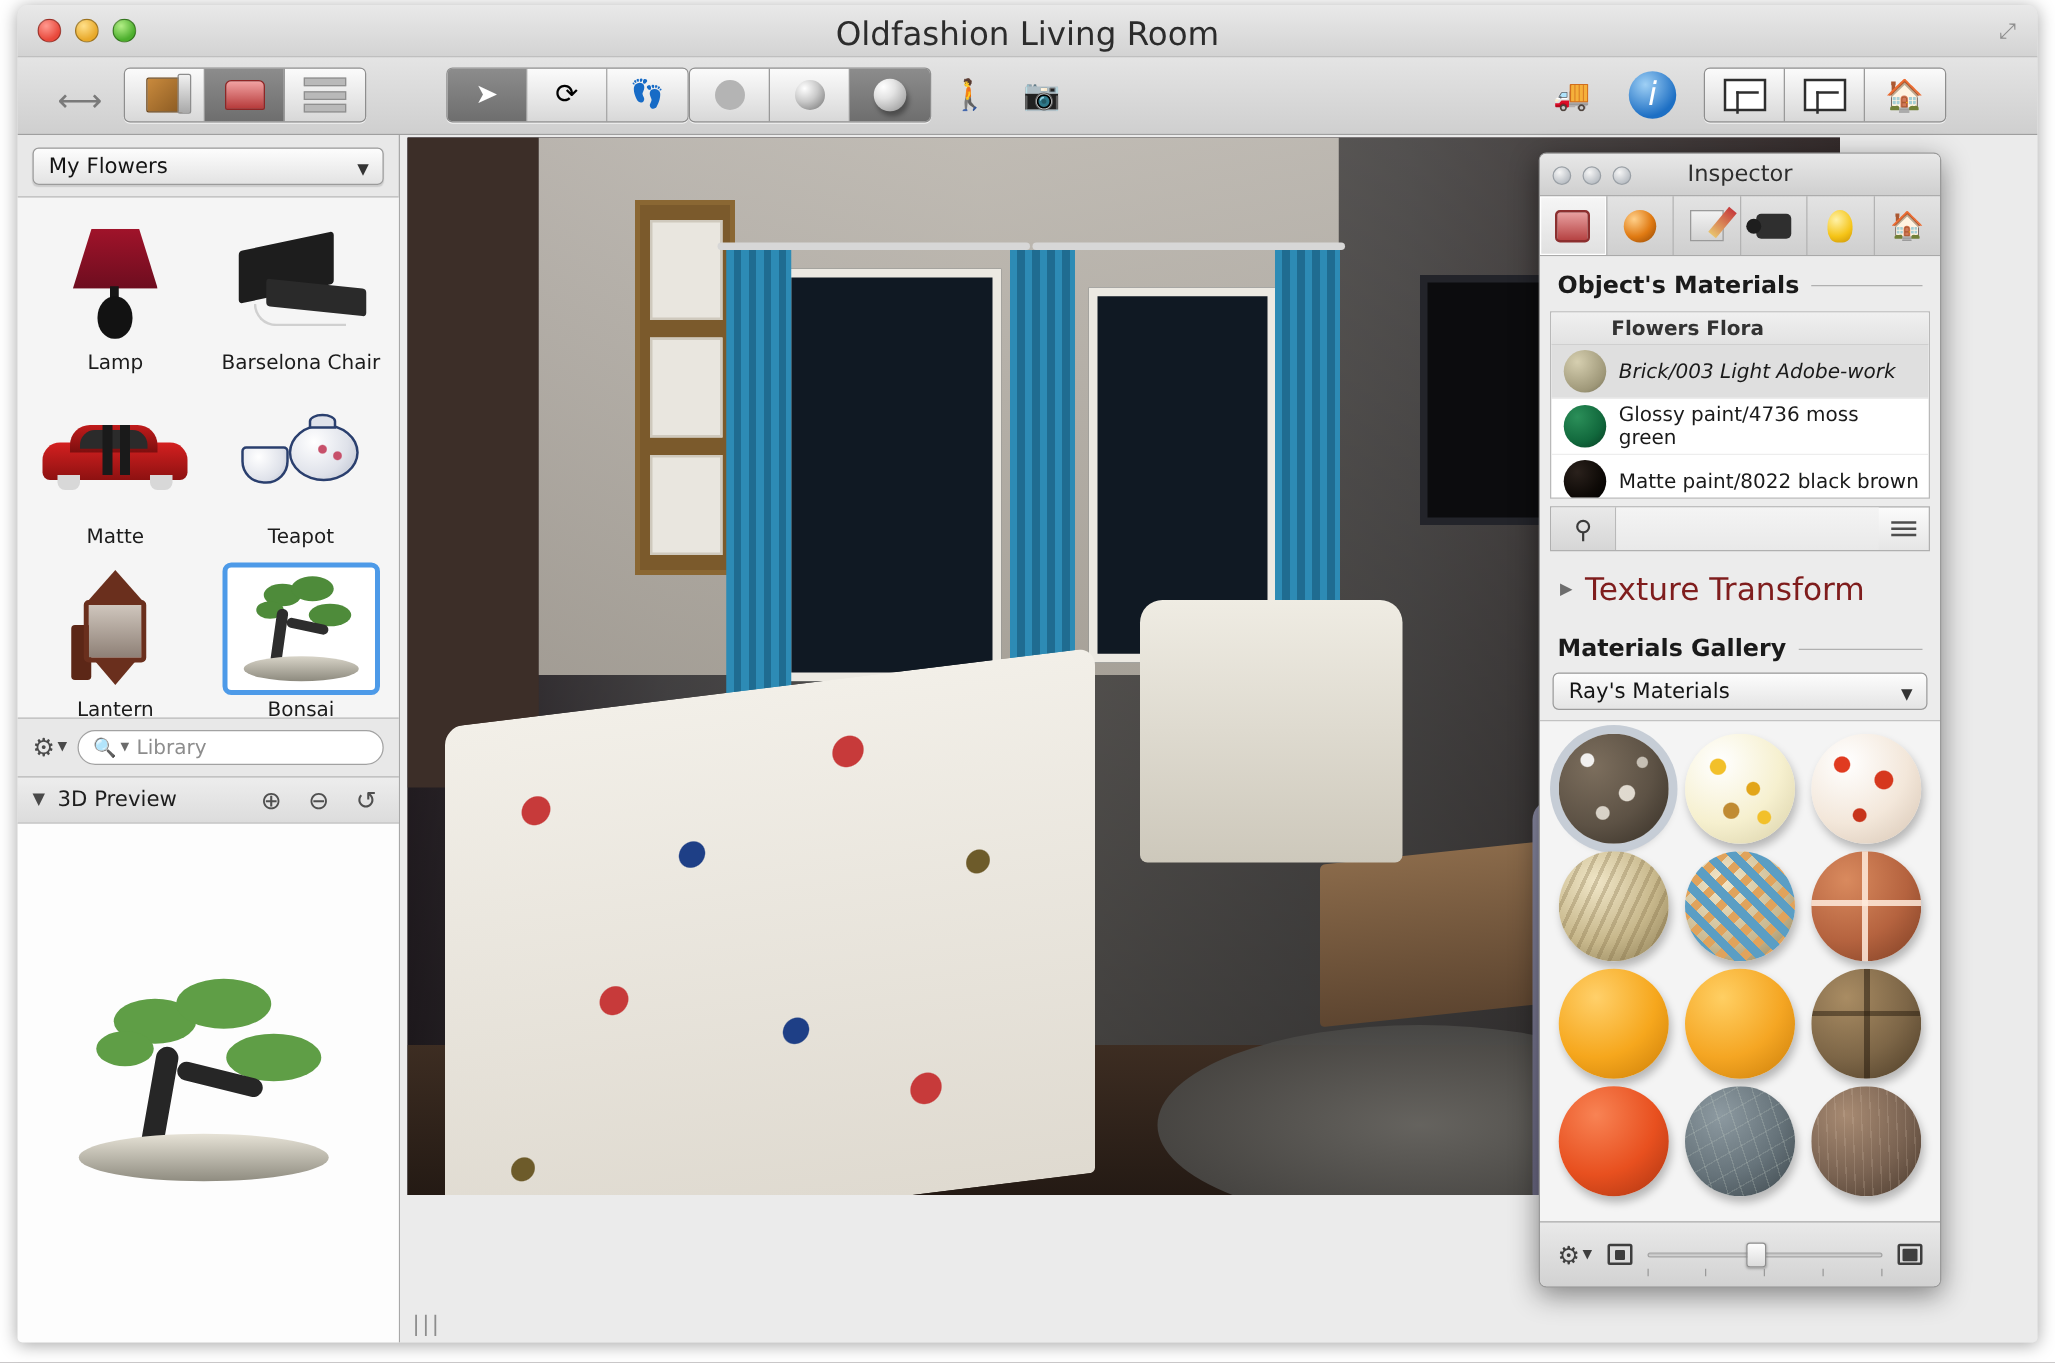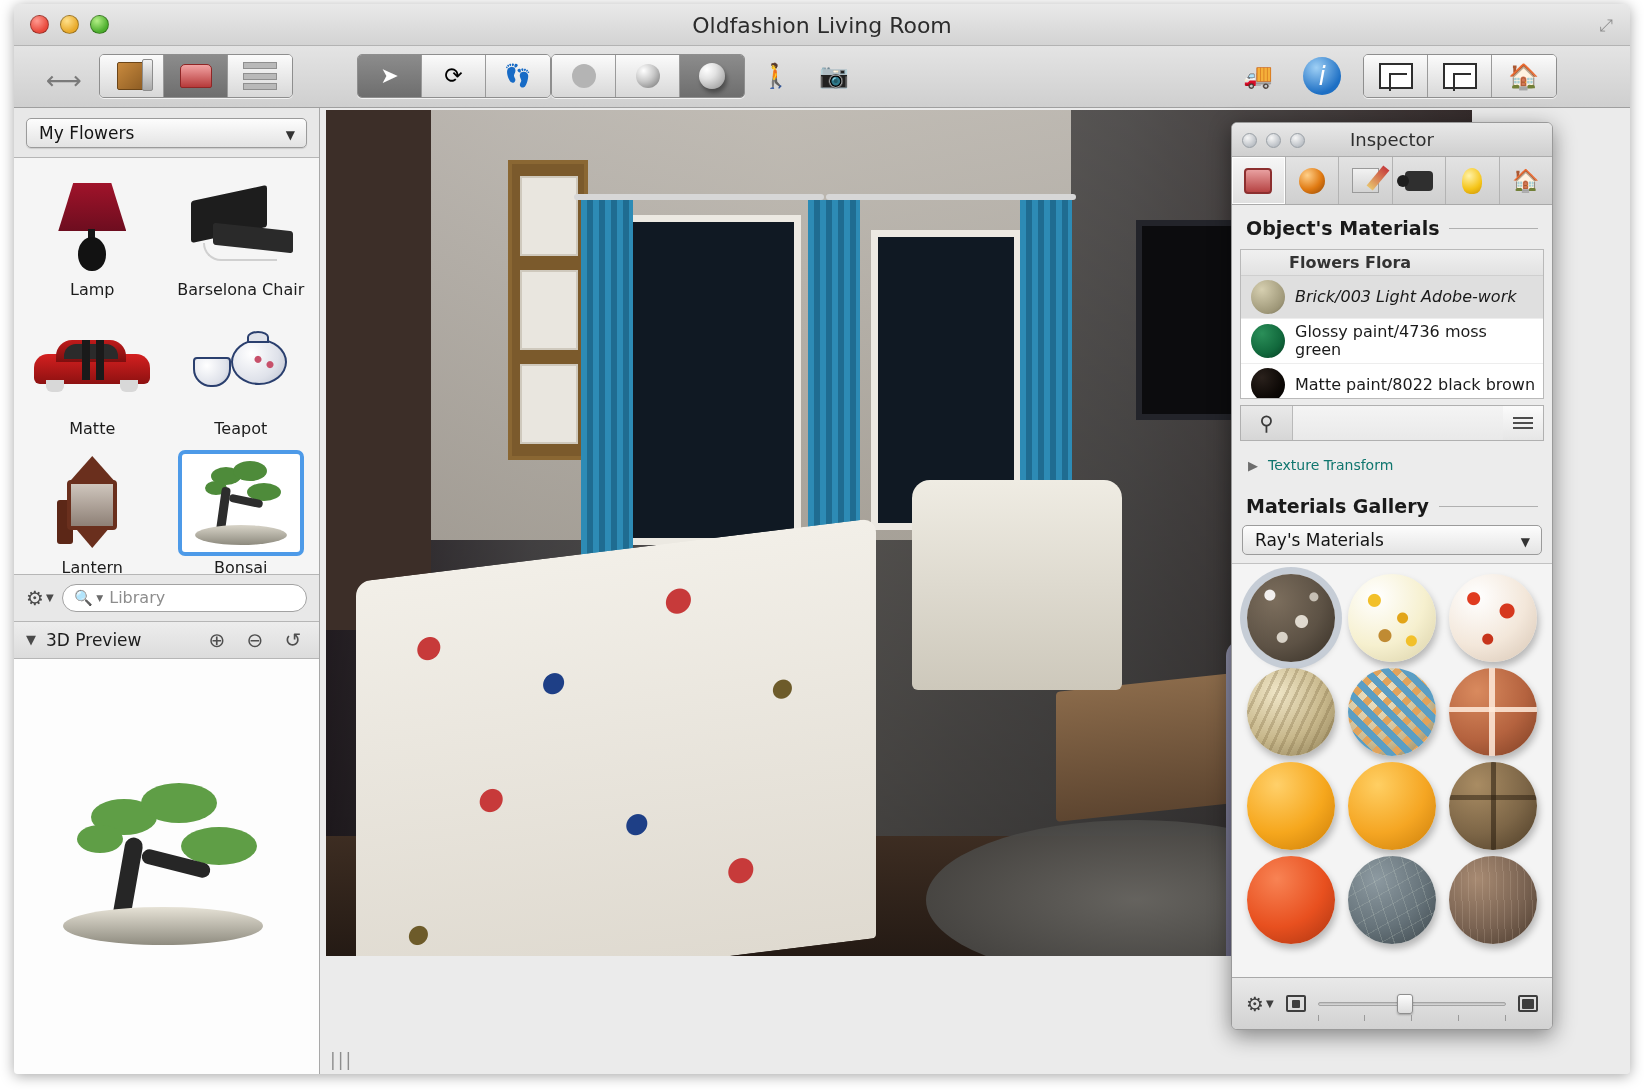--- a/index.html
+++ b/index.html
@@ -24,21 +24,21 @@
   
   #titlebar {
     position: relative;
     height: 42px;
     background: linear-gradient(to bottom, #e9e9e9 0%, #d3d3d3 100%);
     border-bottom: 1px solid #b3b3b3;
   }
   #title-text {
     position: absolute; left: 0; right: 0; top: 9px;
     text-align: center;
-    font-size: 22px; color: #2c2c2c;
+    font-size: 26px; color: #2c2c2c;
     font-family: "DejaVu Sans", "Liberation Sans", sans-serif;
   }
   .traffic { position: absolute; top: 11px; width: 19px; height: 19px; border-radius: 50%;
              border: 1px solid rgba(0,0,0,.32); }
   .tl-close  { left: 16px; background: radial-gradient(circle at 35% 28%, #ff9a90, #e8483b 68%); }
   .tl-min    { left: 46px; background: radial-gradient(circle at 35% 28%, #ffe08a, #e8a92a 68%); }
   .tl-zoom   { left: 76px; background: radial-gradient(circle at 35% 28%, #b3ef86, #4cae2d 68%); }
   #fullscreen-icon {
     position: absolute; right: 14px; top: 11px; width: 20px; height: 20px;
     color: #8d8d8d; font-size: 17px; line-height: 20px; text-align: center;
@@ -438,21 +438,21 @@
     width:40px; display:flex;align-items:center;justify-content:center;
     flex-direction:column; gap:3px;
   }
   #picker-bar .burger i{display:block;width:20px;height:2px;background:#4d4d4d;}
 
   #texture-transform {
     display:flex; align-items:center; gap:10px;
     padding: 16px 14px 10px 16px;
   }
   #texture-transform .tri { font-size:13px; color:#6d6d6d; }
-  #texture-transform .label { font-size:14px; color:#0f766e; }
+  #texture-transform .label { font-size:25px; color:#7f1d1d; }
 
   #gallery-picker {
     margin: 2px 10px 0 10px;
     height: 30px; position:relative;
     background:linear-gradient(to bottom,#fdfdfd,#e4e4e4);
     border:1px solid #9b9b9b; border-radius:5px;
     display:flex;align-items:center;padding-left:12px;
     font-size:17px;color:#141414;
   }
   #gallery-picker .chev{position:absolute;right:11px;top:9px;font-size:12px;color:#333;}

